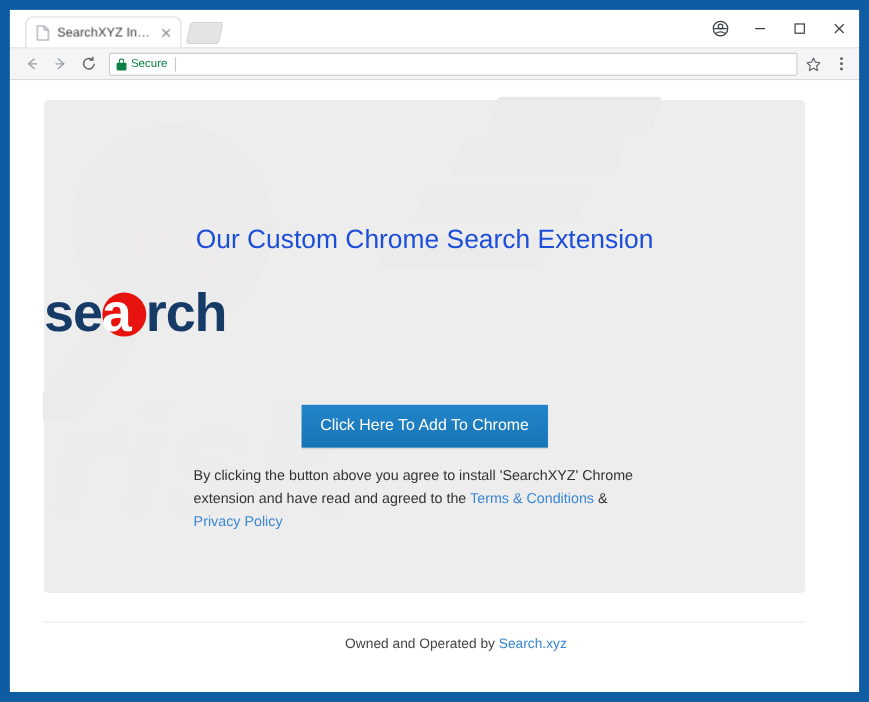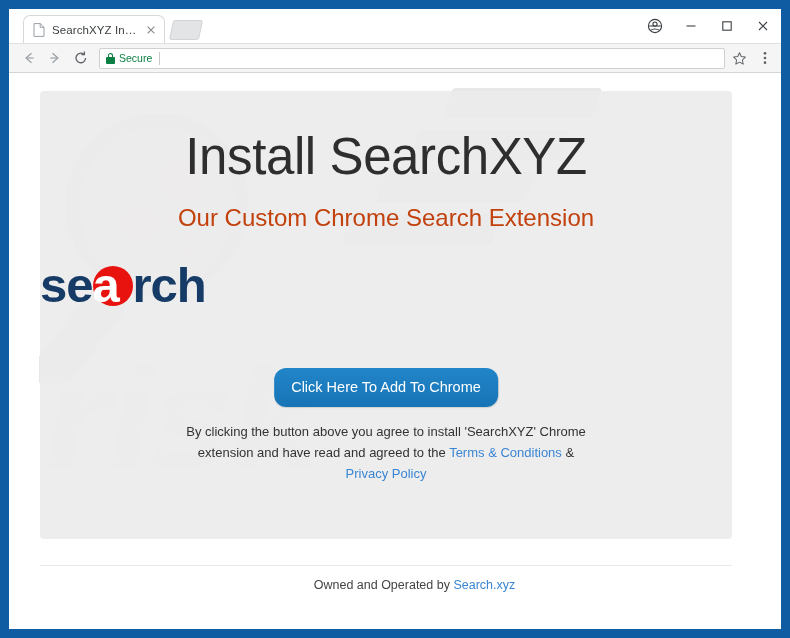--- a/index.html
+++ b/index.html
@@ -220,21 +220,21 @@
     font-weight: normal;
     letter-spacing: -0.4px;
     line-height: 1;
   }
   #h2 {
     position: absolute;
     left: 0; top: 115px;
     width: 100%;
     text-align: center;
     font-size: 24px;
-    color: #c2410c;
+    color: #1d4ed8;
     font-weight: normal;
     line-height: 1;
   }
   #logo {
     position: absolute;
     left: 0; top: 170px;
     width: 100%;
     text-align: left;
     font-size: 49px;
     font-weight: bold;
@@ -263,35 +263,35 @@
   }
 
   #cta {
     position: absolute;
     left: 50%; top: 277px;
     transform: translateX(-50%);
     padding: 11px 17px 12px 17px;
     background: #1a7ac0;
     background: linear-gradient(180deg,#2285c9 0%, #1674b5 100%);
     border: none;
-    border-radius: 12px;
+    border-radius: 0;
     color: #ffffff;
     font-size: 14.5px;
     font-family: "Liberation Sans", sans-serif;
     white-space: nowrap;
     cursor: pointer;
     box-shadow: 0 1px 1px rgba(0,0,0,0.12);
   }
 
   #disclaimer {
     position: absolute;
     left: 50%; top: 330px;
     transform: translateX(-50%);
     width: 420px;
-    text-align: center;
+    text-align: left;
     font-size: 13px;
     line-height: 1.63;
     color: #333333;
   }
   #disclaimer a, .link {
     color: #3a86d4;
     text-decoration: none;
   }
 
   #divider {
@@ -432,21 +432,20 @@
             <rect x="100" y="104" width="150" height="30" rx="4"></rect>
             <rect x="80" y="146" width="150" height="30" rx="4"></rect>
           </g>
         </svg>
       </div>
 
       <div id="wm-risk">risk</div>
 
       <div id="content">
 
-        <div id="h1">Install SearchXYZ</div>
         <div id="h2">Our Custom Chrome Search Extension</div>
 
         <div id="logo">
           <span>se</span><span class="ring"><span class="circle"></span><span class="glyph">a</span></span><span>rch</span>
         </div>
 
         <button id="cta">Click Here To Add To Chrome</button>
 
         <div id="disclaimer">
           <span>By clicking the button above you agree to install 'SearchXYZ' Chrome</span>

